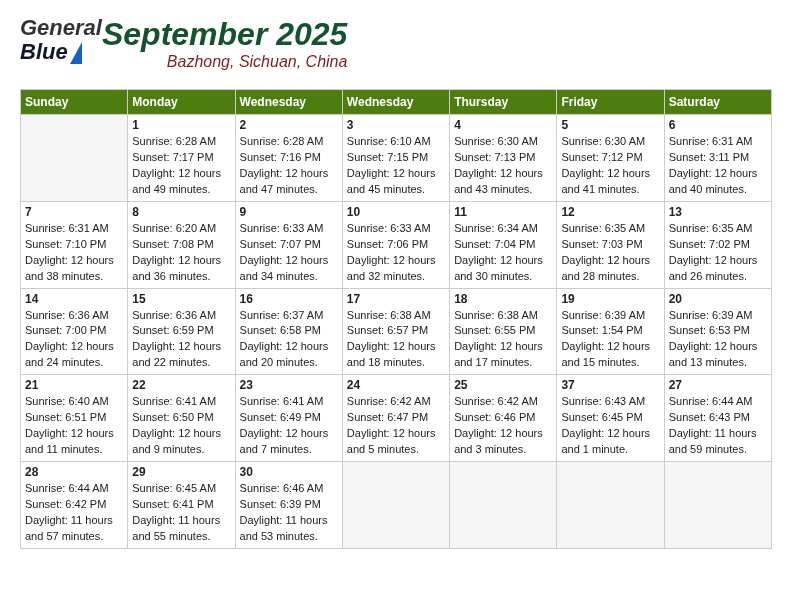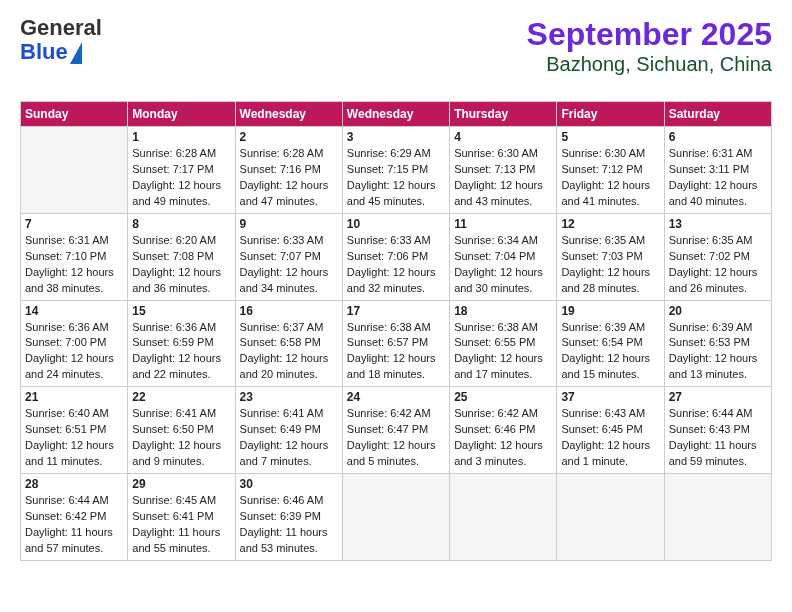--- a/index.html
+++ b/index.html
@@ -9,63 +9,64 @@
       width: 792px;
       height: 612px;
       overflow: hidden;
     }
     .container {
       width: 792px;
       padding: 16px 20px 10px 20px;
     }
     .header {
       display: flex;
-      justify-content: space-between;
+      justify-content: flex-start;
       align-items: flex-start;
-      margin-bottom: 25px;
+      margin-bottom: 18px;
+      font-style: italic;
     }
     .logo {
       display: flex;
       align-items: center;
     }
     .logo-text {
       font-size: 22px;
       font-weight: bold;
       line-height: 1.1;
     }
     .logo-general { color: #333; }
-    .logo-blue { color: #1d4ed8; }
+    .logo-blue { color: #0f172a; }
     .logo-icon {
       width: 0;
       height: 0;
       border-left: 12px solid transparent;
       border-bottom: 22px solid #1565c0;
       display: inline-block;
       margin-left: 2px;
       vertical-align: middle;
     }
     .title-block {
       text-align: right;
     }
     .month-title {
       font-size: 32px;
       font-weight: bold;
-      color: #6d28d9;
+      color: #14532d;
     }
     .location {
-      font-size: 20px;
-      color: #14532d;
+      font-size: 16px;
+      color: #7f1d1d;
     }
     table {
       width: 100%;
       border-collapse: collapse;
       table-layout: fixed;
     }
     th {
-      background-color: #be185d;
+      background-color: #4d7c0f;
       color: #fff;
       font-size: 12px;
       font-weight: bold;
       padding: 5px 4px;
       text-align: left;
       border: 1px solid #ccc;
       margin-left: 44px;
     }
     td {
       border: 1px solid #ccc;
@@ -132,21 +133,21 @@
           </td>
           <td>
             <span class="day-num">2</span>
             <div class="day-info">Sunrise: 6:28 AM
 Sunset: 7:16 PM
 Daylight: 12 hours
 and 47 minutes.</div>
           </td>
           <td>
             <span class="day-num">3</span>
-            <div class="day-info">Sunrise: 6:29 AM
+            <div class="day-info">Sunrise: 6:10 AM
 Sunset: 7:15 PM
 Daylight: 12 hours
 and 45 minutes.</div>
           </td>
           <td>
             <span class="day-num">4</span>
             <div class="day-info">Sunrise: 6:30 AM
 Sunset: 7:13 PM
 Daylight: 12 hours
 and 43 minutes.</div>
@@ -249,21 +250,21 @@
           <td>
             <span class="day-num">18</span>
             <div class="day-info">Sunrise: 6:38 AM
 Sunset: 6:55 PM
 Daylight: 12 hours
 and 17 minutes.</div>
           </td>
           <td>
             <span class="day-num">19</span>
             <div class="day-info">Sunrise: 6:39 AM
-Sunset: 6:54 PM
+Sunset: 1:54 PM
 Daylight: 12 hours
 and 15 minutes.</div>
           </td>
           <td>
             <span class="day-num">20</span>
             <div class="day-info">Sunrise: 6:39 AM
 Sunset: 6:53 PM
 Daylight: 12 hours
 and 13 minutes.</div>
           </td>

